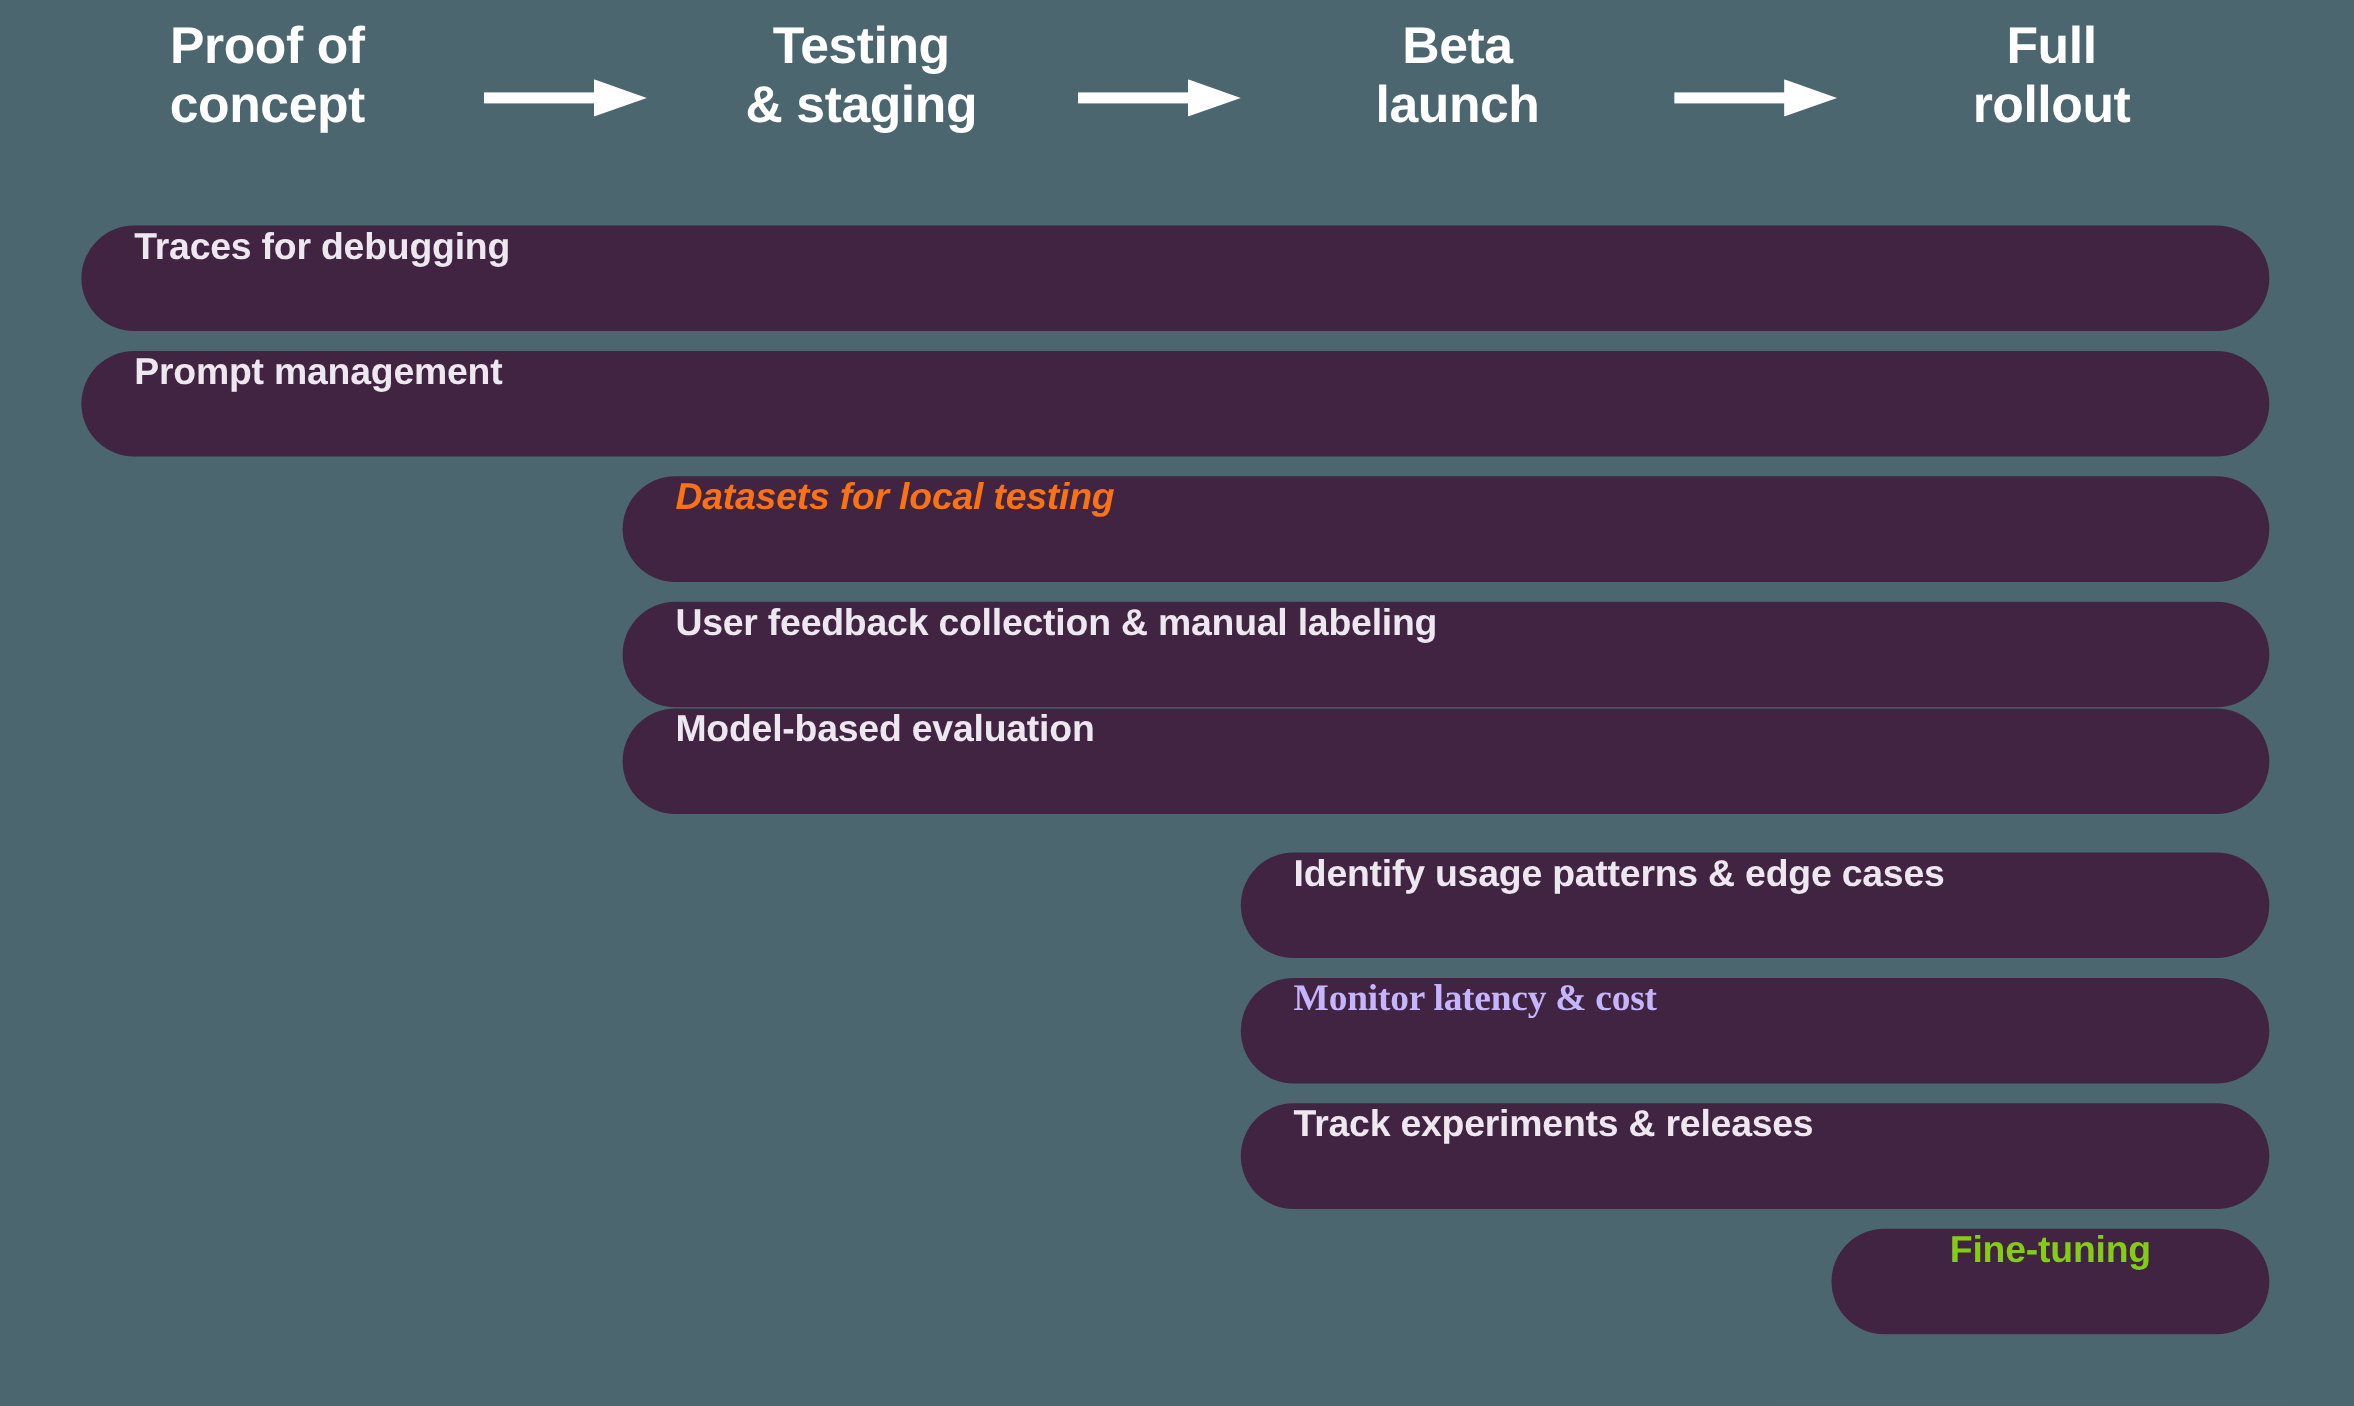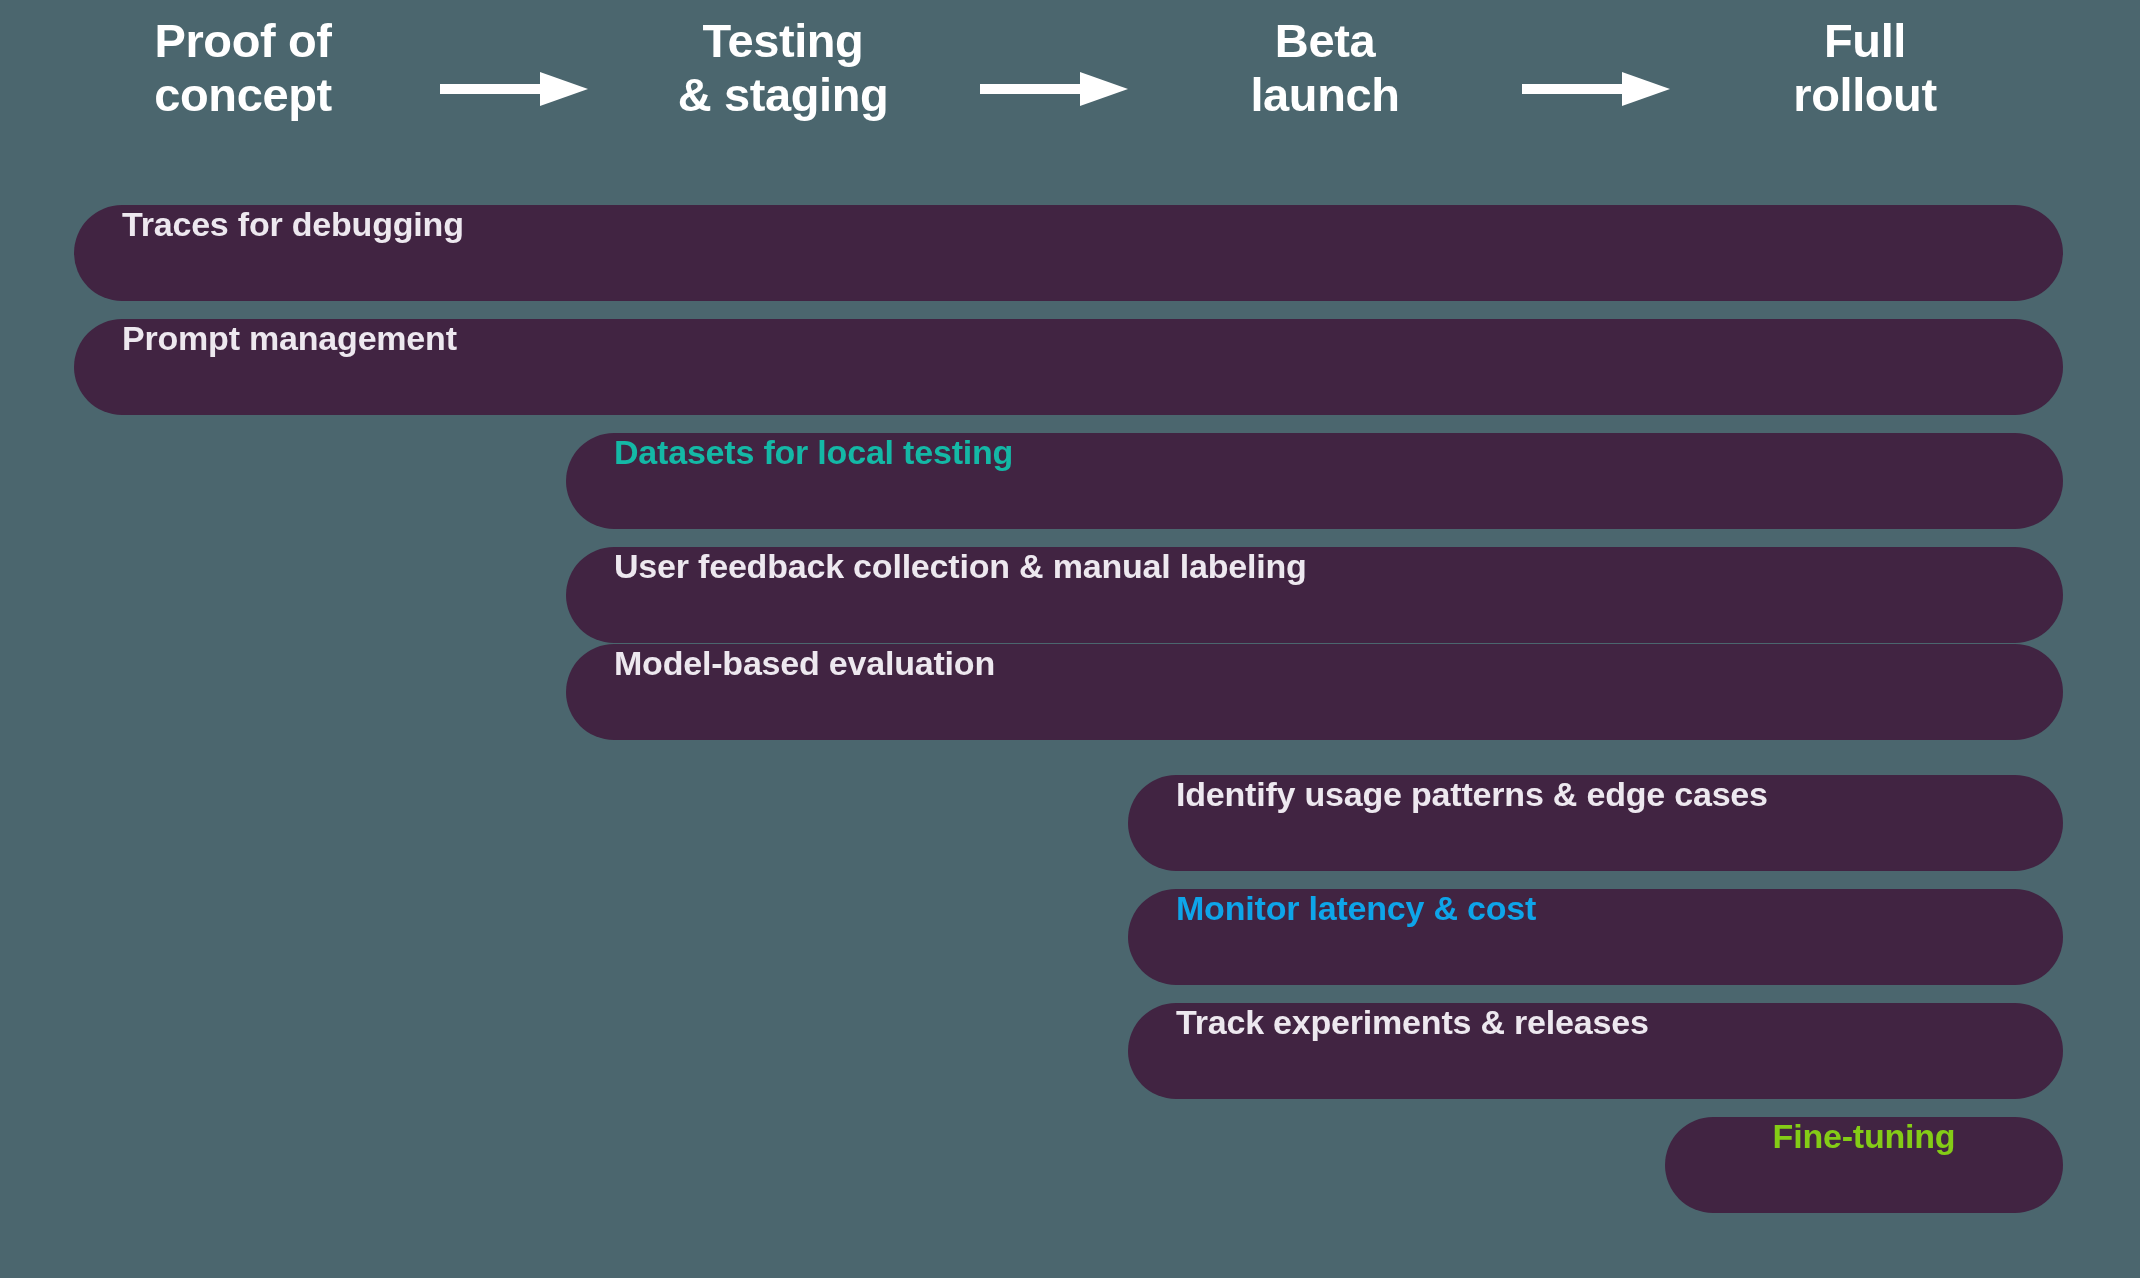--- a/index.html
+++ b/index.html
@@ -116,33 +116,33 @@
     </div>
 
   <div id="pill-stack">
       <div class="pill align-left" style="left: 74px; width: 1989px; top: 205px; background: rgb(65, 36, 66);">
         <span class="pill-label" style="color: rgb(237, 232, 239);">Traces for debugging</span>
       </div>
       <div class="pill align-left" style="left: 74px; width: 1989px; top: 319px; background: rgb(65, 36, 66);">
         <span class="pill-label" style="color: rgb(237, 232, 239);">Prompt management</span>
       </div>
       <div class="pill align-left" style="left: 566px; width: 1497px; top: 433px; background: rgb(65, 36, 66);">
-        <span class="pill-label" style="color: #14b8a6;">Datasets for local testing</span>
+        <span class="pill-label" style="color: #f97316; font-style: italic;">Datasets for local testing</span>
       </div>
       <div class="pill align-left" style="left: 566px; width: 1497px; top: 547px; background: rgb(65, 36, 66);">
         <span class="pill-label" style="color: rgb(237, 232, 239);">User feedback collection &amp; manual labeling</span>
       </div>
       <div class="pill align-left" style="left: 566px; width: 1497px; top: 644px; background: rgb(65, 36, 66);">
         <span class="pill-label" style="color: rgb(237, 232, 239);">Model-based evaluation</span>
       </div>
       <div class="pill align-left" style="left: 1128px; width: 935px; top: 775px; background: rgb(65, 36, 66);">
         <span class="pill-label" style="color: rgb(237, 232, 239);">Identify usage patterns &amp; edge cases</span>
       </div>
       <div class="pill align-left" style="left: 1128px; width: 935px; top: 889px; background: rgb(65, 36, 66);">
-        <span class="pill-label" style="color: #0ea5e9;">Monitor latency &amp; cost</span>
+        <span class="pill-label" style="color: #c4b5fd; font-family: Liberation Serif, serif;">Monitor latency &amp; cost</span>
       </div>
       <div class="pill align-left" style="left: 1128px; width: 935px; top: 1003px; background: rgb(65, 36, 66);">
         <span class="pill-label" style="color: rgb(237, 232, 239);">Track experiments &amp; releases</span>
       </div>
       <div class="pill align-center" style="left: 1665px; width: 398px; top: 1117px; background: rgb(65, 36, 66);">
         <span class="pill-label" style="color: #84cc16;">Fine-tuning</span>
       </div>
     </div>
 
 </div>

